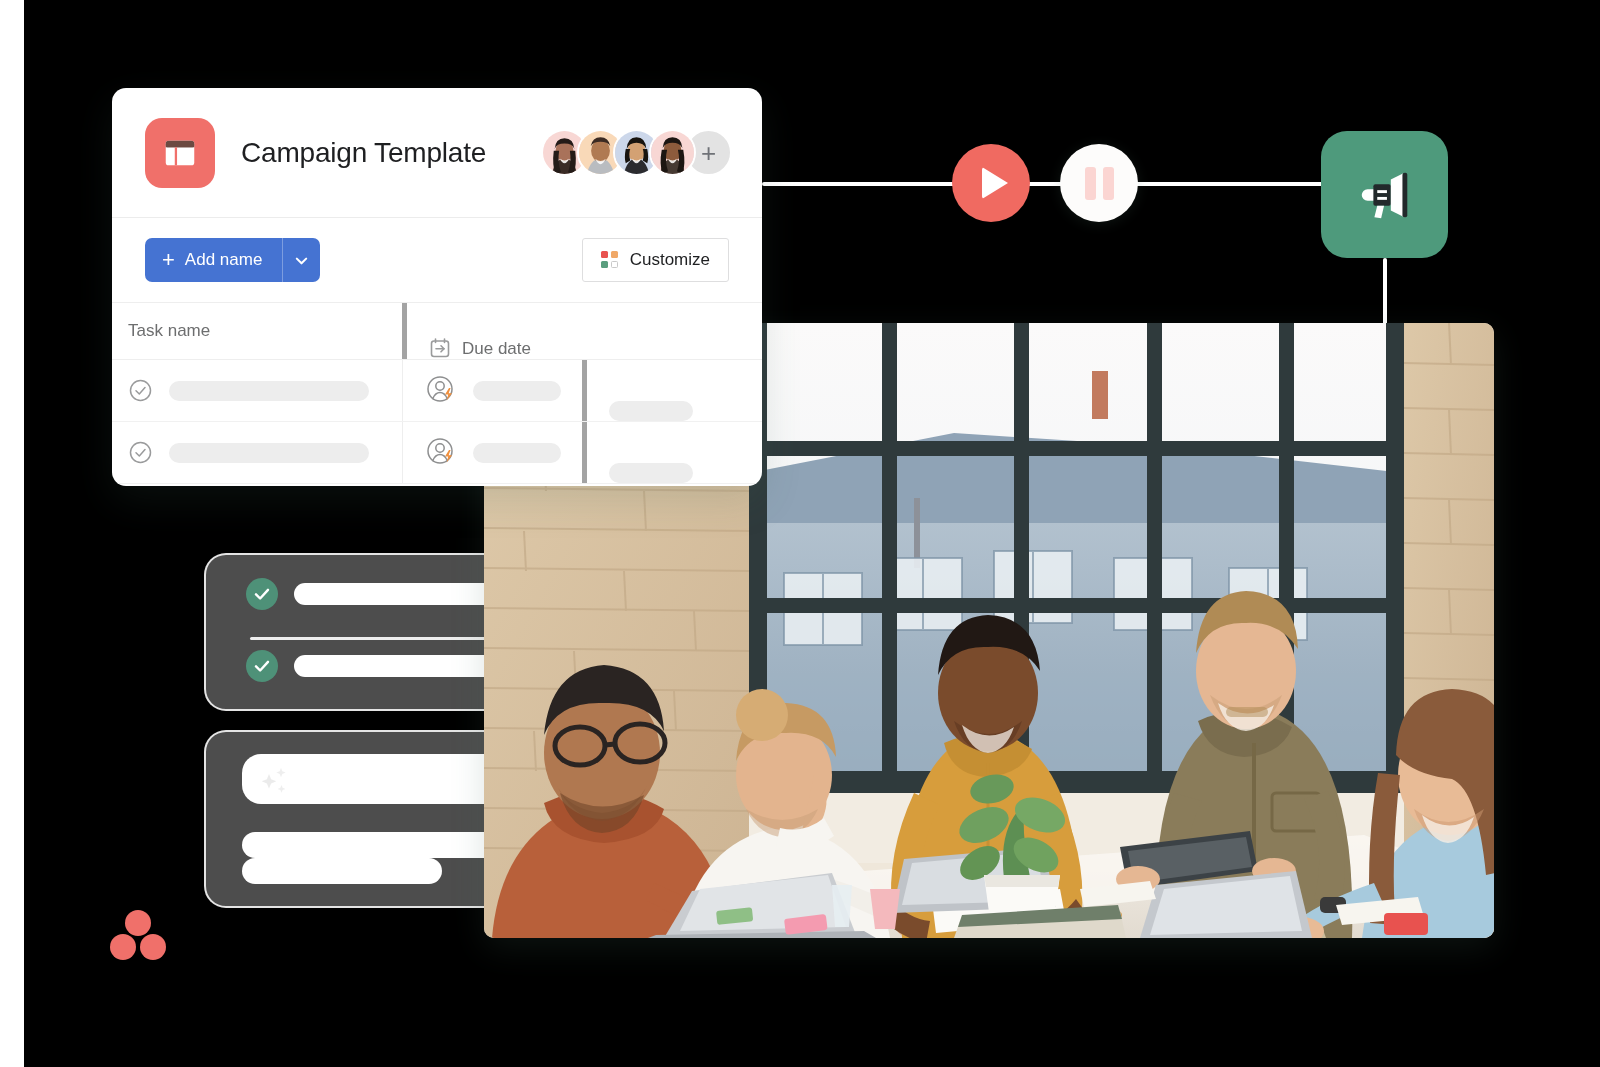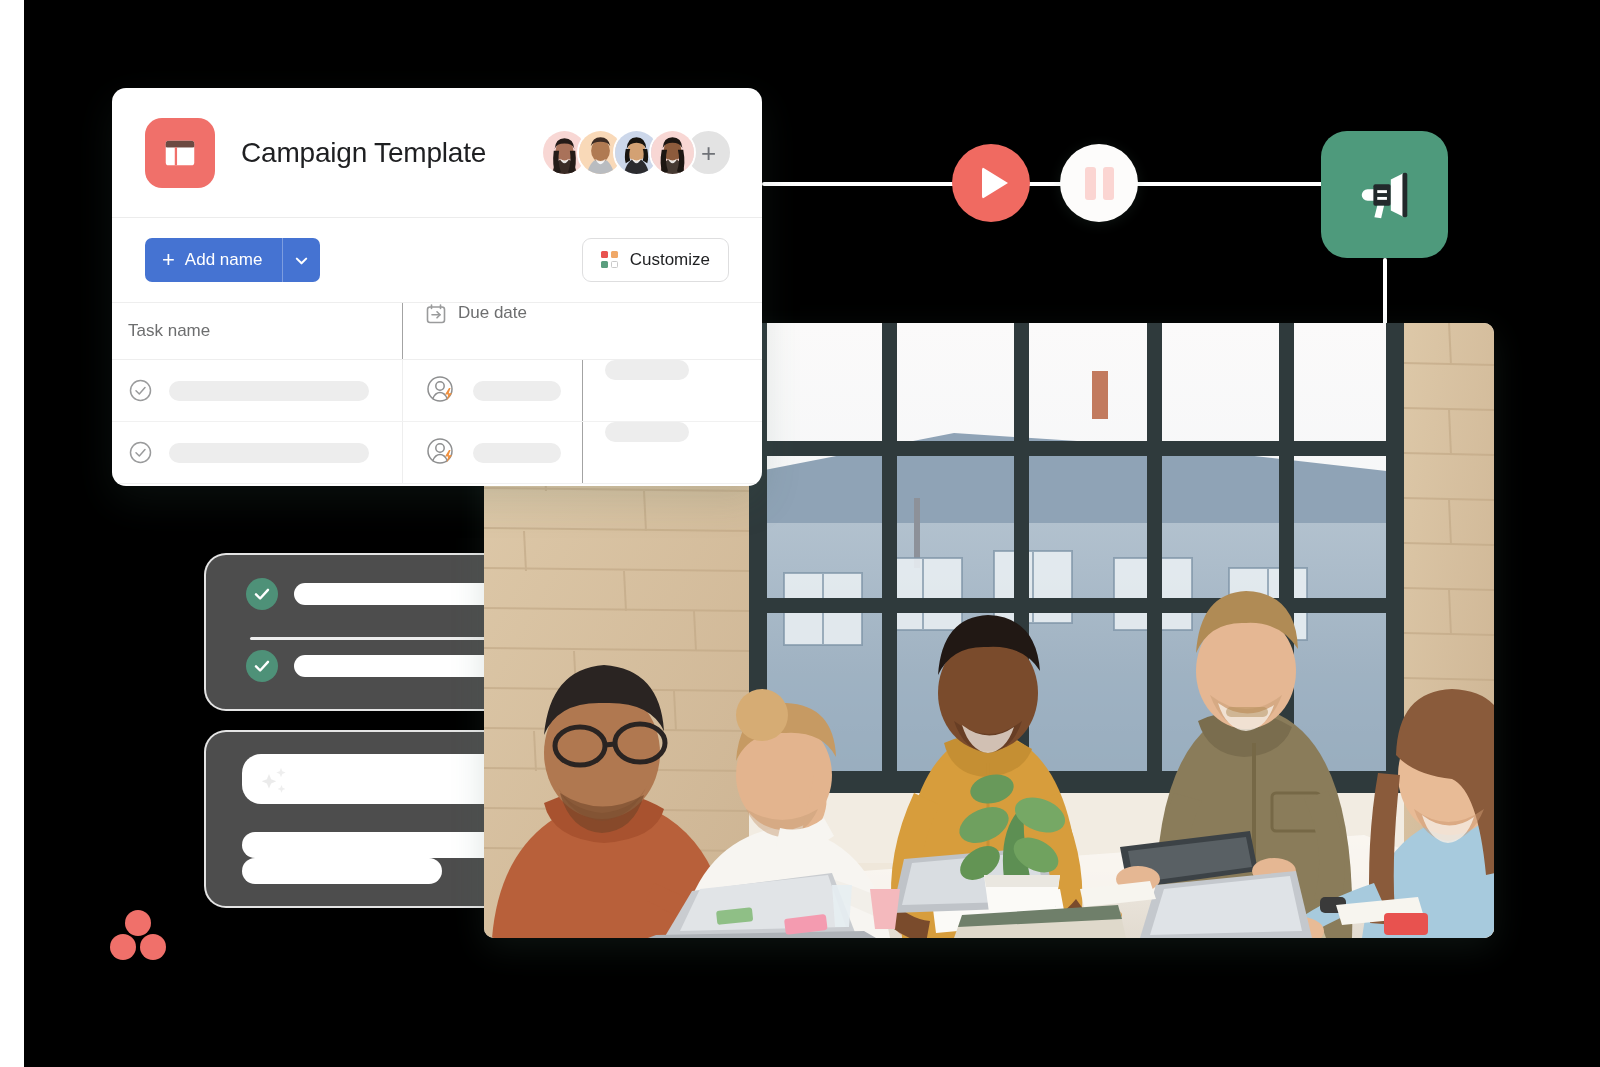--- a/index.html
+++ b/index.html
@@ -176,21 +176,21 @@
   .addtask-split {
     width: 38px; border-left: 1px solid rgba(255,255,255,.30);
     display: flex; align-items: center; justify-content: center;
     color: #ffffff;
   }
   .addtask-split svg { width: 15px; height: 15px; display: block; }
   .customize {
     margin-left: auto;
     display: flex; align-items: center; gap: 11px;
     height: 44px; padding: 0 18px;
-    border: 1px solid #dededf; border-radius: 9px;
+    border: 1px solid #dededf; border-radius: 3px;
     background: #ffffff;
     color: #1e1f21; font-size: 17px;
   }
   .cz-grid {
     width: 18px; height: 18px;
     display: grid; grid-template-columns: 7px 7px; grid-template-rows: 7px 7px;
     gap: 3px;
   }
   .cz-sq { border-radius: 1.5px; }
 
@@ -201,22 +201,22 @@
     border-top: 1px solid #eeeeee;
     border-bottom: 1px solid #eeeeee;
   }
   .tbl-row {
     display: flex; height: 62px;
     border-bottom: 1px solid #f1f1f1;
   }
   .col-task { width: 290px; padding-left: 16px; display: flex; align-items: center; }
   .col-assignee { width: 180px; padding-left: 22px; display: flex; align-items: center;
                   border-left: 1px solid #eeeeee; }
-  .col-due { flex: 1; padding-left: 22px; display: flex; align-items: flex-start;
-             border-left: 1px solid #a3a3a3; }
+  .col-due { flex: 1; padding-left: 22px; display: flex; align-items: flex-end;
+             border-left: 5px solid #a3a3a3; }
   .hdr-txt { font-size: 17px; color: #6d6e6f; }
   .due-ico { width: 22px; height: 22px; margin-right: 11px; flex: 0 0 auto; }
   .due-ico svg { width: 22px; height: 22px; display: block; }
 
   .check-circle { width: 25px; height: 25px; flex: 0 0 auto; }
   .check-circle svg { width: 25px; height: 25px; display: block; }
   .skel { height: 20px; background: #ededed; border-radius: 10px; }
   .skel-task { width: 200px; margin-left: 16px; }
   .skel-assignee { width: 88px; margin-left: 14px; }
   .skel-due { width: 84px; }

